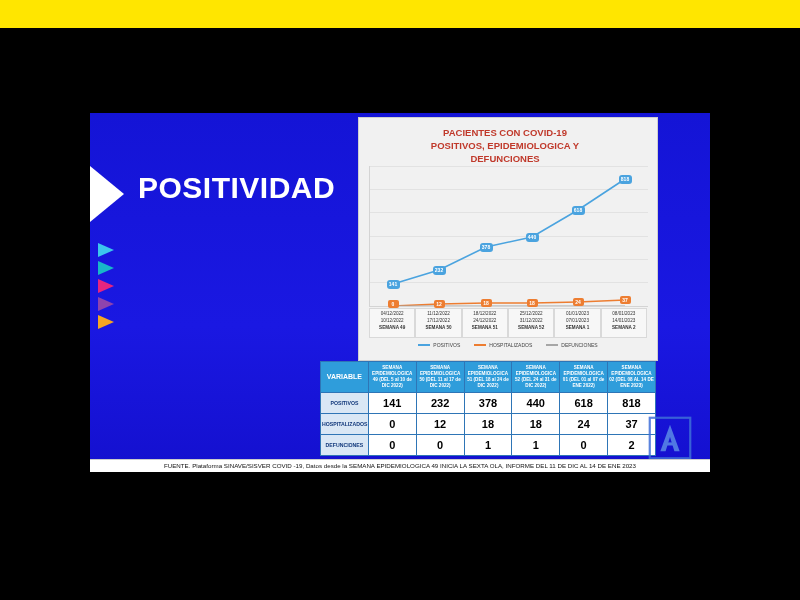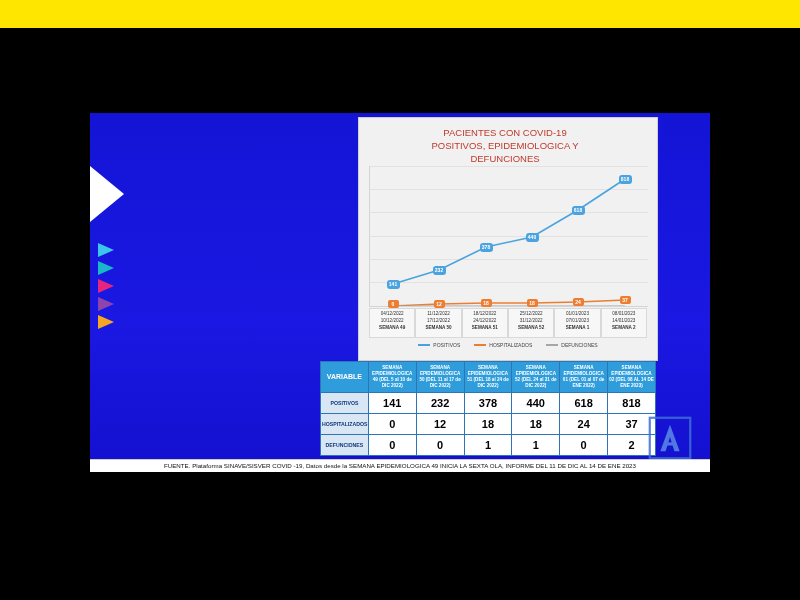--- a/index.html
+++ b/index.html
@@ -69,21 +69,21 @@
     position: absolute;
     left: 268px; top: 4px;
     width: 298px; height: 242px;
     background: #f1f1f1;
     border: 1px solid #cfcfcf;
   }
   .chart-title {
     text-align: center;
     color: #c0392b;
     font-size: 9.5px;
-    font-weight: normal;
+    font-weight: bold;
     line-height: 13px;
     padding: 8px 14px 2px 8px;
   }
   .plot {
     position: absolute;
     left: 10px; top: 48px;
     width: 278px; height: 140px;
     border-left: 1px solid #d4d4d4;
     border-bottom: 1px solid #d4d4d4;
     background: #f1f1f1;
@@ -215,20 +215,21 @@
 </head>
 <body>
 
 <div id="stage">
 
   <div class="top-strip"></div>
 
   <div class="slide">
 
     <div class="wedge"></div>
+    <div class="slide-title">POSITIVIDAD</div>
 
     <div class="accent a1"></div>
     <div class="accent a2"></div>
     <div class="accent a3"></div>
     <div class="accent a4"></div>
     <div class="accent a5"></div>
 
     <div class="chart-panel">
       <div class="chart-title">
         <div>PACIENTES CON COVID-19</div>

